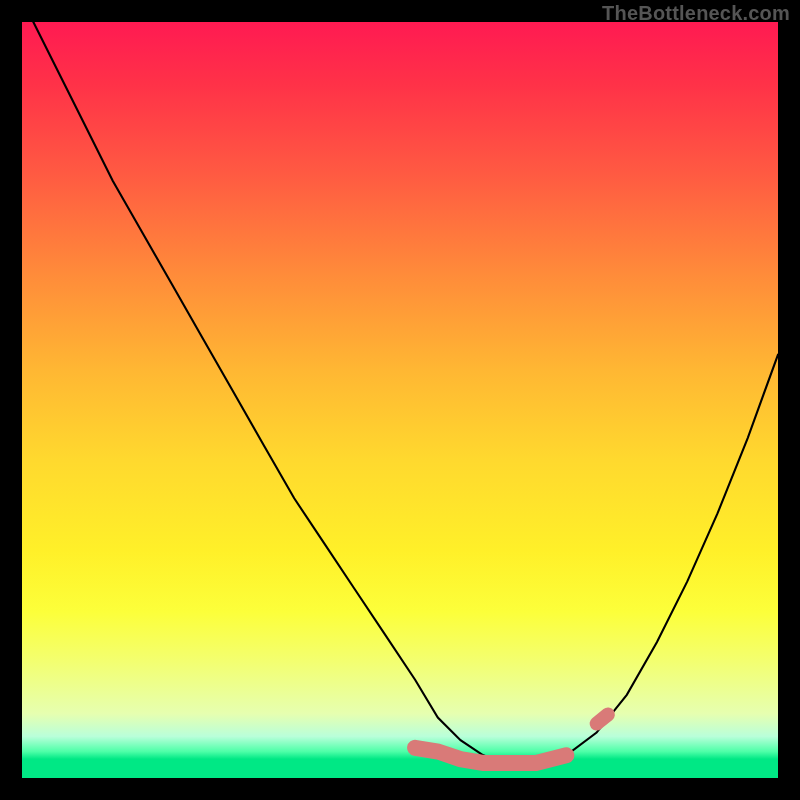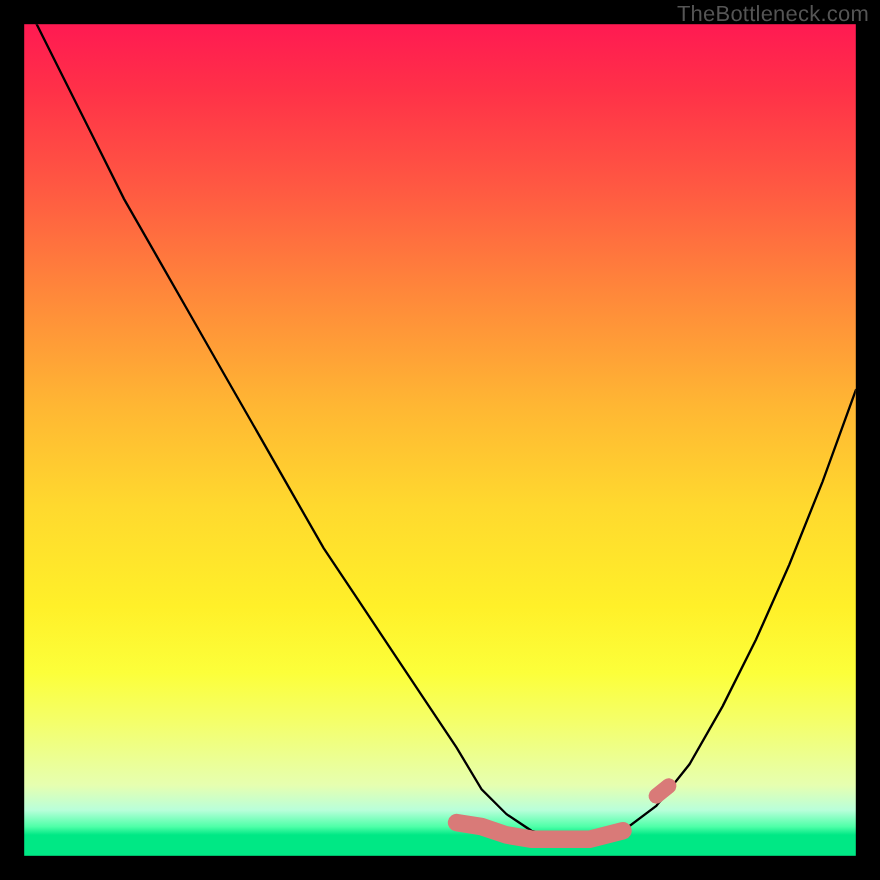--- a/index.html
+++ b/index.html
@@ -33,21 +33,21 @@
       #00e885 97.5%,
       #00e885 100%
     );
   }
   .watermark {
     position: absolute;
     top: 2px;
     right: 10px;
     color: #555;
     font-size: 20px;
-    font-weight: 400;
+    font-weight: 700;
     letter-spacing: 0.2px;
     z-index: 5;
   }
   svg.curve {
     position: absolute;
     left: 0;
     top: 0;
     width: 756px;
     height: 756px;
     z-index: 3;

